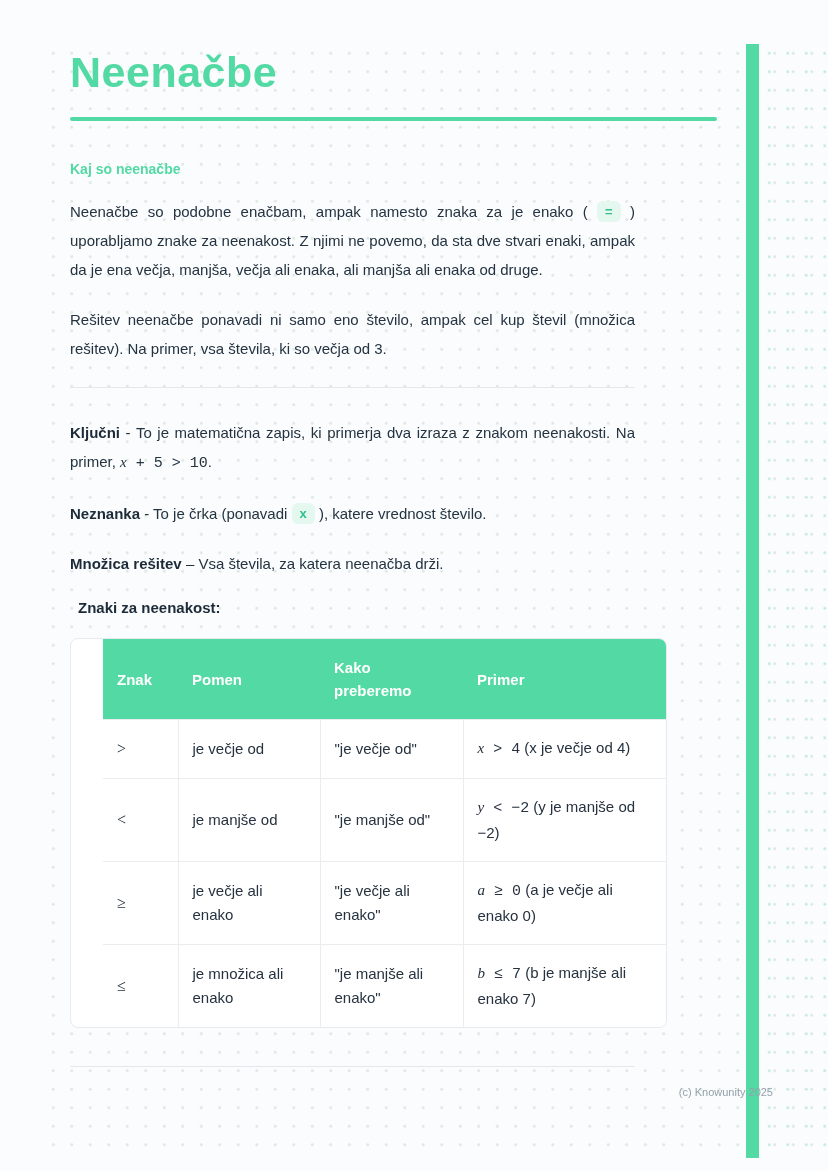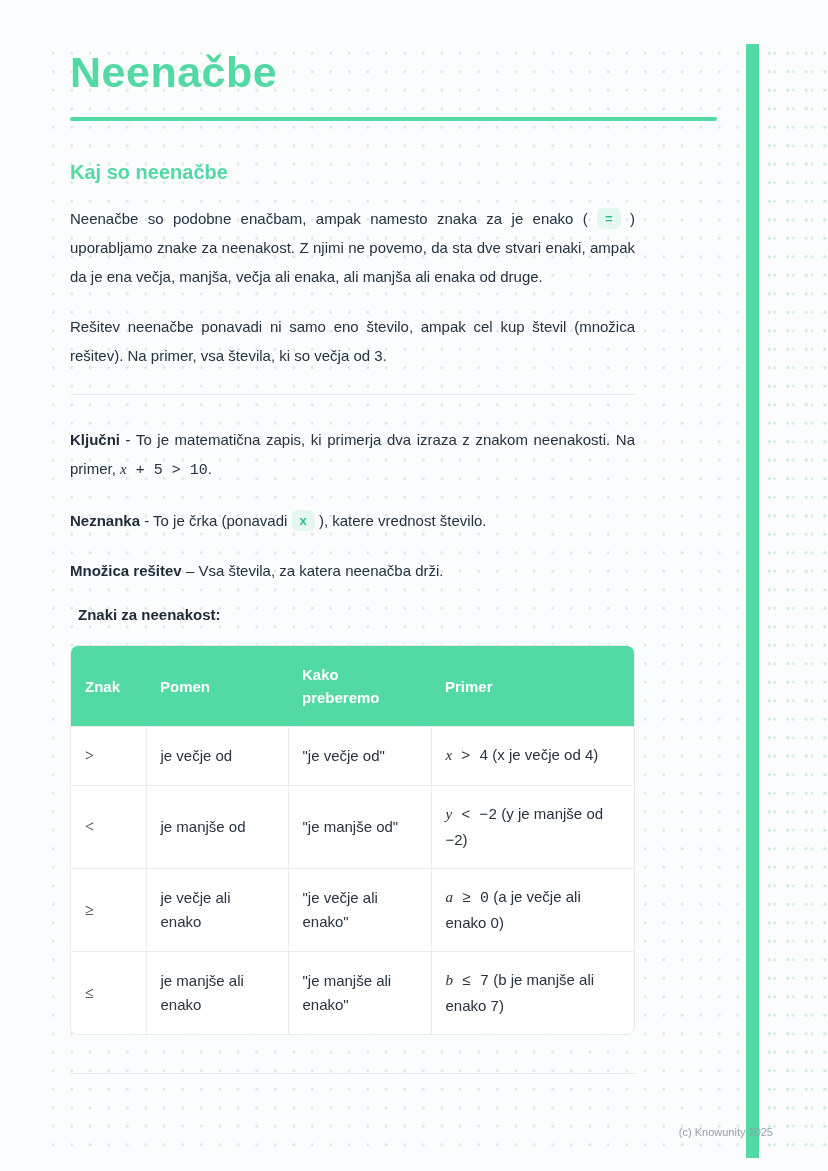--- a/index.html
+++ b/index.html
@@ -26,56 +26,56 @@
   .content{position:absolute;left:70px;top:48px;width:565px;}
   .page-title{
     font-size:43px;font-weight:800;color:var(--accent,#54d9a4);
     margin:0 0 20px 0;letter-spacing:.5px;
   }
   .title-rule{
     width:647px;height:4px;background:var(--accent,#54d9a4);
     border-radius:2px;margin:0 0 40px 0;
   }
   .section-heading{
-    font-size:20px;font-weight:700;color:var(--accent,#54d9a4);
+    font-size:14px;font-weight:700;color:var(--accent,#54d9a4);
     margin:0 0 20px 0;
   }
   .body-p{
     font-size:15px;line-height:29px;text-align:justify;
     margin:0 0 21px 0;
   }
   .badge{
     display:inline-block;background:#e4f8f0;color:#2ebf8e;
     border-radius:6px;padding:0 8px;font-size:13px;line-height:21px;
     font-weight:600;vertical-align:1px;
   }
   .divider{height:1px;background:#e4e8eb;width:565px;margin:24px 0 30px 0;}
   .term{font-weight:700;color:#1d2b39;}
   .bold-label{font-weight:700;color:#1d2b39;font-size:15px;margin:0 0 22px 8px;}
   .math-var{font-family:"Liberation Serif",serif;font-style:italic;}
   .math-rest{font-family:Liberation Mono, monospace;}
   .table-wrap{
     width:563px;border-radius:8px;overflow:hidden;
-    border:1px solid #e7ebed;margin:4px 0 0 0;background:#fff;
+    border:1px solid #e7ebed;margin:4px 0 0 0;background:#fff;padding-left:32px;
   }
   table{width:100%;border-collapse:collapse;font-size:15px;table-layout:fixed;}
   thead th{
     background:var(--accent,#54d9a4);color:#fff;font-weight:600;
     text-align:left;padding:17px 14px;line-height:23px;vertical-align:middle;
   }
   tbody td{
     padding:16px 14px;border:1px solid #e9edef;line-height:24px;
     vertical-align:middle;color:#26323f;background:#fff;
   }
   tbody tr td:first-child{border-left:none;}
   tbody tr td:last-child{border-right:none;}
   tbody tr:last-child td{border-bottom:none;}
   td.znak{font-family:"Liberation Serif",serif;font-size:16px;}
   .footer-credit{
-    position:absolute;right:55px;top:1126px;font-size:11px;
+    position:absolute;right:55px;top:1086px;font-size:11px;
     color:#93a1aa;z-index:5;
   }
 </style>
 </head>
 <body>
 
 <div class="dots"></div>
 <div class="dots-right"></div>
 <div class="strip"></div>
 
@@ -131,21 +131,21 @@
           <td><span class="math-var">y</span><span class="math-rest"> &lt; −2</span><span> (y je manjše od −2)</span></td>
         </tr>
         <tr>
           <td class="znak">≥</td>
           <td>je večje ali enako</td>
           <td>"je večje ali enako"</td>
           <td><span class="math-var">a</span><span class="math-rest"> ≥ 0</span><span> (a je večje ali enako 0)</span></td>
         </tr>
         <tr>
           <td class="znak">≤</td>
-          <td>je manjše ali enako</td>
+          <td>je množica ali enako</td>
           <td>"je manjše ali enako"</td>
           <td><span class="math-var">b</span><span class="math-rest"> ≤ 7</span><span> (b je manjše ali enako 7)</span></td>
         </tr>
       </tbody>
     </table>
   </div>
 
   <div class="divider" style="margin-top:38px;"></div>
 
 </div>

